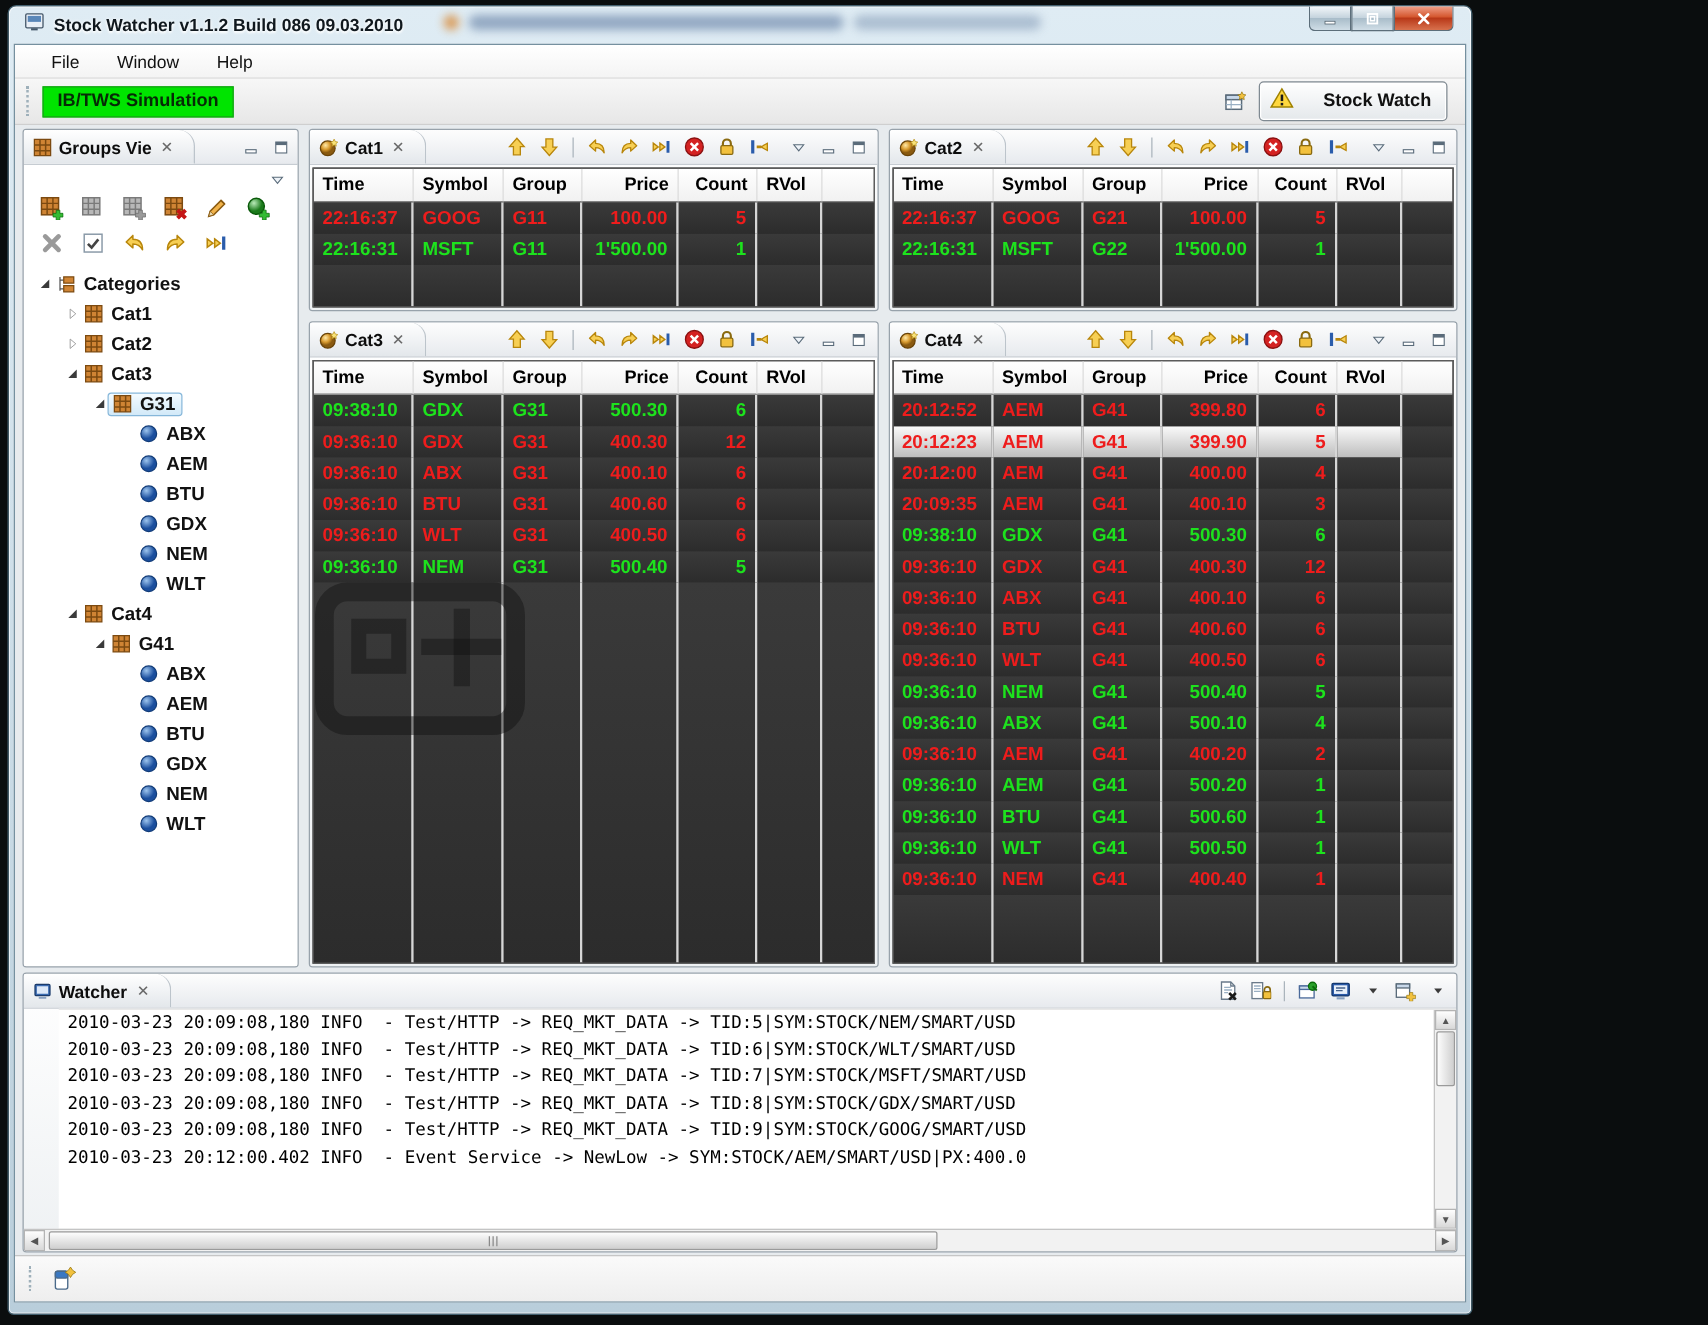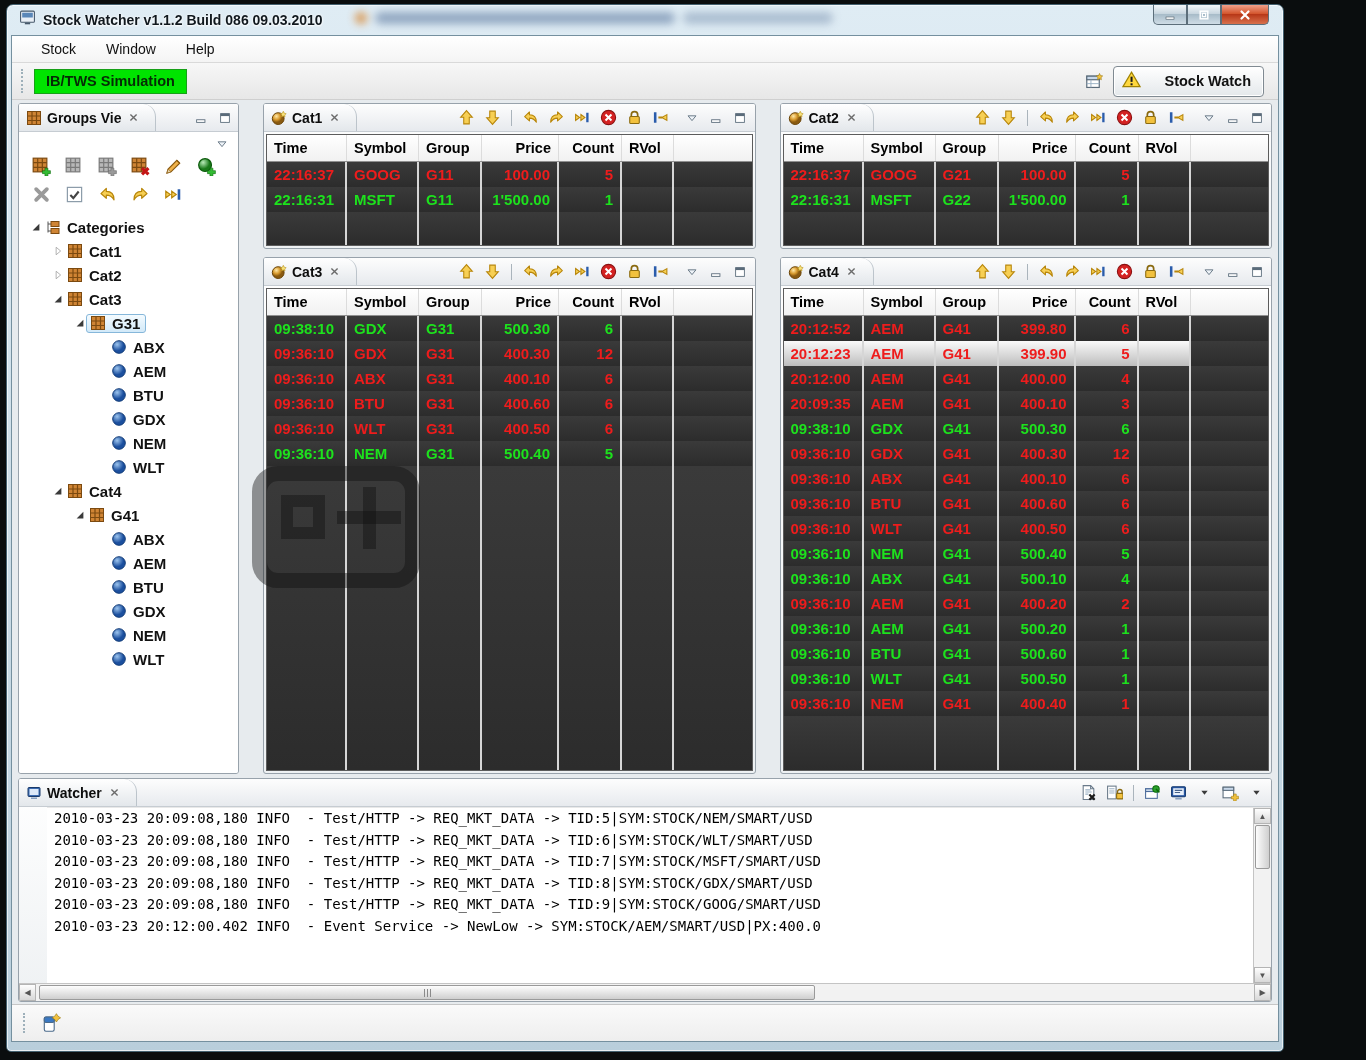--- a/index.html
+++ b/index.html
@@ -1,21 +1,21 @@
 <!DOCTYPE html>
 <html style="--up: #1de21d; --down: #ee1c1c; --connected-bg: #00e400; --table-bg: #303030;"><head>
 <meta charset="utf-8">
 <style>
   * { box-sizing: border-box; margin: 0; padding: 0; }
   html,body { width:1366px; height:1060px; }
   body { background:#0a0d0e; position:relative; overflow:hidden;
          font-family:"Liberation Sans", sans-serif; }
 
   
-  .window { position:absolute; left:6px; top:4px; width:1278px; height:1048px;
+  .window { position:absolute; left:6px; top:4px; width:1172px; height:1048px;
     background:linear-gradient(#dfecf4,#b9cedb);
     border:1px solid #43606f; border-radius:7px 7px 5px 5px;
     box-shadow:inset 0 0 0 1px rgba(255,255,255,.65); }
   .titlebar { height:29px; position:relative; display:flex; align-items:center;
     padding-left:12px; gap:7px; overflow:hidden; }
   .glass-hint { position:absolute; left:348px; top:3px; height:20px; display:flex;
     align-items:center; gap:8px; filter:blur(4px); opacity:.8; }
   .glass-dot { width:12px; height:12px; border-radius:50%; background:#d8832a; }
   .glass-pill { width:300px; height:12px; border-radius:6px; background:#7e96b5; }
   .glass-pill2 { width:150px; height:12px; border-radius:6px; background:#9eb2c8; }
@@ -43,21 +43,21 @@
   .conn-badge { background:var(--connected-bg,#00e400); border:1px solid #18a018;
     color:#062a06; font-weight:bold; font-size:14.5px; padding:3px 11px 4px; }
   .persp { margin-left:auto; display:flex; align-items:center; gap:9px; }
   .persp .ic svg { width:19px; height:19px; }
   .persp-btn { display:flex; align-items:center; gap:24px; border:1px solid #808a92;
     border-radius:4px; padding:3px 12px 4px 8px; font-size:14.5px; font-weight:bold; color:#111;
     background:linear-gradient(#ffffff,#e4e8eb); box-shadow:0 0 0 1px #fff inset; cursor:pointer; }
   .persp-btn svg { width:17px; height:17px; }
 
   
-  .main { flex:0 0 676px; display:flex; gap:24px; padding:3px 6px 2px; position:relative;
+  .main { flex:0 0 676px; display:flex; gap:8px; padding:3px 6px 2px; position:relative;
     background:#e7ebee; }
   .col-left { flex:0 0 221px; display:flex; }
   .col-mid, .col-right { flex:1 1 0; display:flex; flex-direction:column; gap:8px; }
   .slot-top { flex:0 0 146px; display:flex; }
   .slot-bottom { flex:1; display:flex; }
   .slot-top > .panel, .slot-bottom > .panel, .col-left > .panel { flex:1; }
 
   .panel { border:1px solid #98a2ab; border-radius:3px; overflow:hidden;
     background:linear-gradient(#ffffff,#eef1f3); display:flex; flex-direction:column; }
   .panel-header { height:28px; flex:0 0 28px; display:flex; align-items:center;
@@ -190,21 +190,21 @@
       <div class="win-btn close">
         <svg viewBox="0 0 12 12">
             <path d="M2.5 2.5l7 7M9.5 2.5l-7 7" stroke="#fff" stroke-width="2.2" stroke-linecap="round"></path>
           </svg>
       </div>
     </div>
   </div>
 
   <div class="app-frame">
     <div class="menubar" id="menubar">
-        <div class="menu-item">Stock</div>
+        <div class="menu-item">File</div>
         <div class="menu-item">Window</div>
         <div class="menu-item">Help</div>
       </div>
 
     <div class="toolbar">
       <span class="grip"></span>
       <span class="conn-badge">IB/TWS Simulation</span>
       <div class="persp">
         <span class="ic tool-btn">
           <svg viewBox="0 0 16 16">

